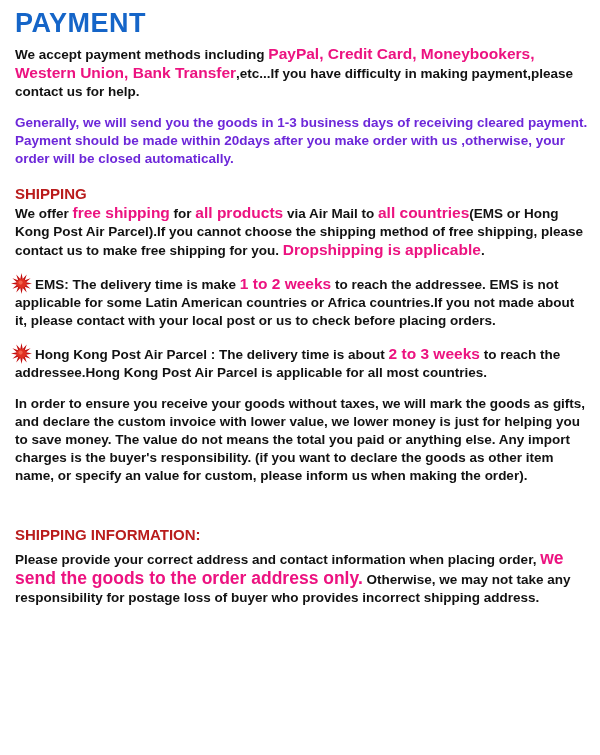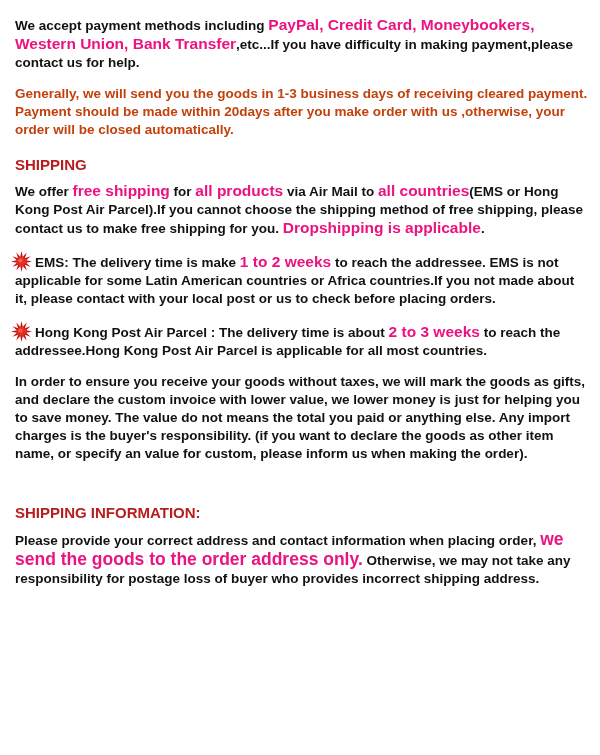--- a/index.html
+++ b/index.html
@@ -13,38 +13,39 @@
   h1.page-title {
     margin:0 0 7px 0;
     font-size:27px; line-height:30px; font-weight:bold;
     color:#1565C8; letter-spacing:0.5px;
   }
   h2.section-heading {
     margin:0 0 1px 0;
     font-size:15px; line-height:19px; font-weight:bold; color:#b91c1c;
   }
   p {
-    margin:8px 0 13px 0;
+    margin:0 0 13px 0;
     font-size:13.5px; line-height:18px; font-weight:bold; color:#121212;
   }
-  p.gray-note { color:#c2410c; margin-bottom:16px; }
+  p.gray-note { color:#6d28d9; margin-bottom:16px; }
   .pink-md { color:#EC1380; font-size:15.5px; }
   .pink-lg { color:#EC1380; font-size:17.5px; }
 
   .star {
     display:inline-block; width:21px; height:21px;
     vertical-align:-5px; margin-right:3px; margin-left:-4px;
   }
   .star svg { display:block; }
 </style>
 </head>
 <body>
 
 <div class="page">
 
+  <h1 class="page-title">PAYMENT</h1>
 
   <p><span>We accept payment methods including </span><span class="pink-md">PayPal, Credit Card, Moneybookers, Western Union, Bank Transfer</span><span>,etc...If you have difficulty in making payment,please contact us for help.</span></p>
 
   <p class="gray-note">Generally, we will send you the goods in 1-3 business days of receiving cleared payment. Payment should be made within 20days after you make order with us ,otherwise, your order will be closed automatically.</p>
 
   <h2 class="section-heading">SHIPPING</h2>
 
   <p><span>We offer </span><span class="pink-md">free shipping</span><span> for </span><span class="pink-md">all products</span><span> via Air Mail to </span><span class="pink-md">all countries</span><span>(EMS or Hong Kong Post Air Parcel).If you cannot choose the shipping method of free shipping, please contact us to make free shipping for you. </span><span class="pink-md">Dropshipping is applicable</span><span>.</span></p>
 
   <p><span class="star"><svg width="21" height="21" viewBox="0 0 22 22" aria-hidden="true">

